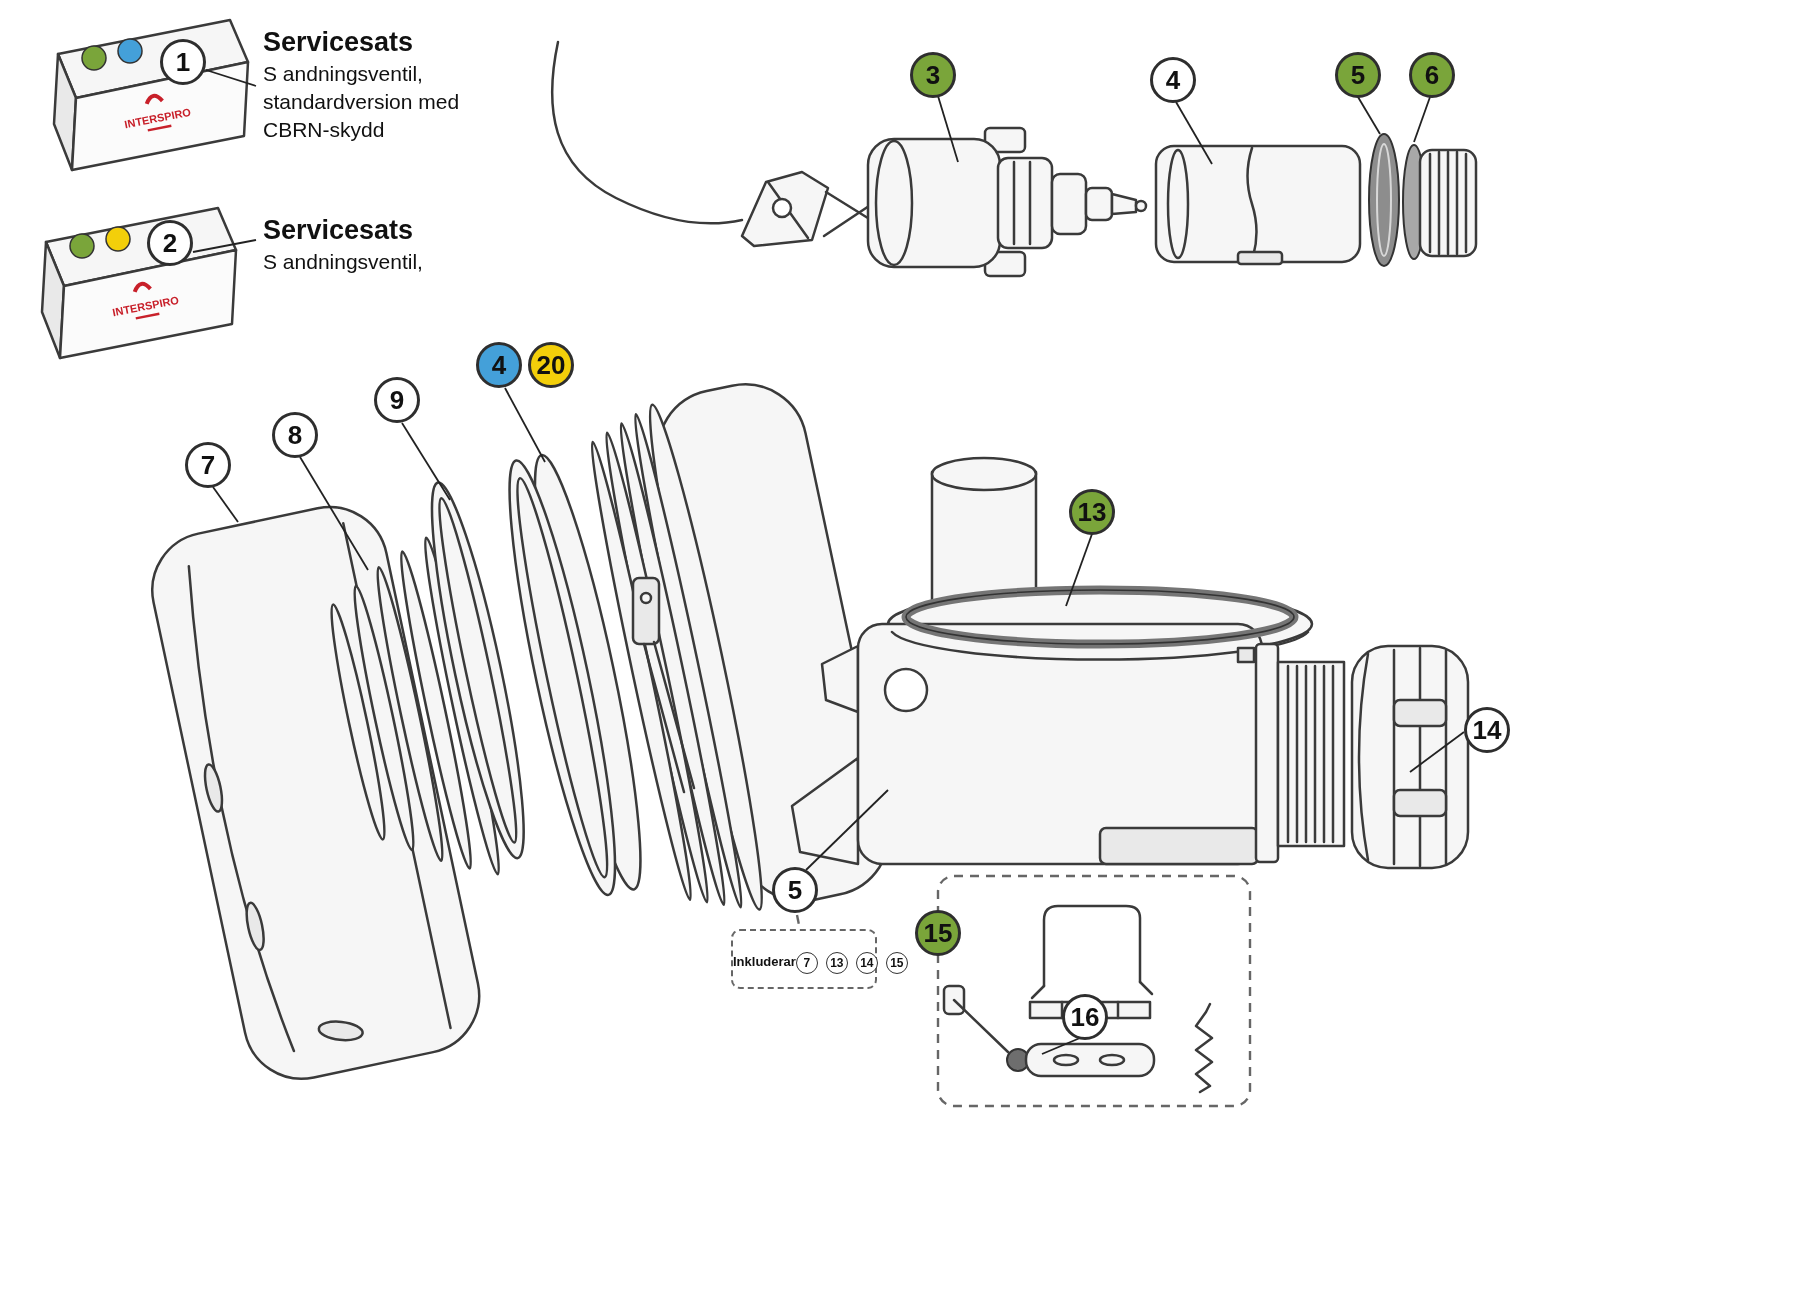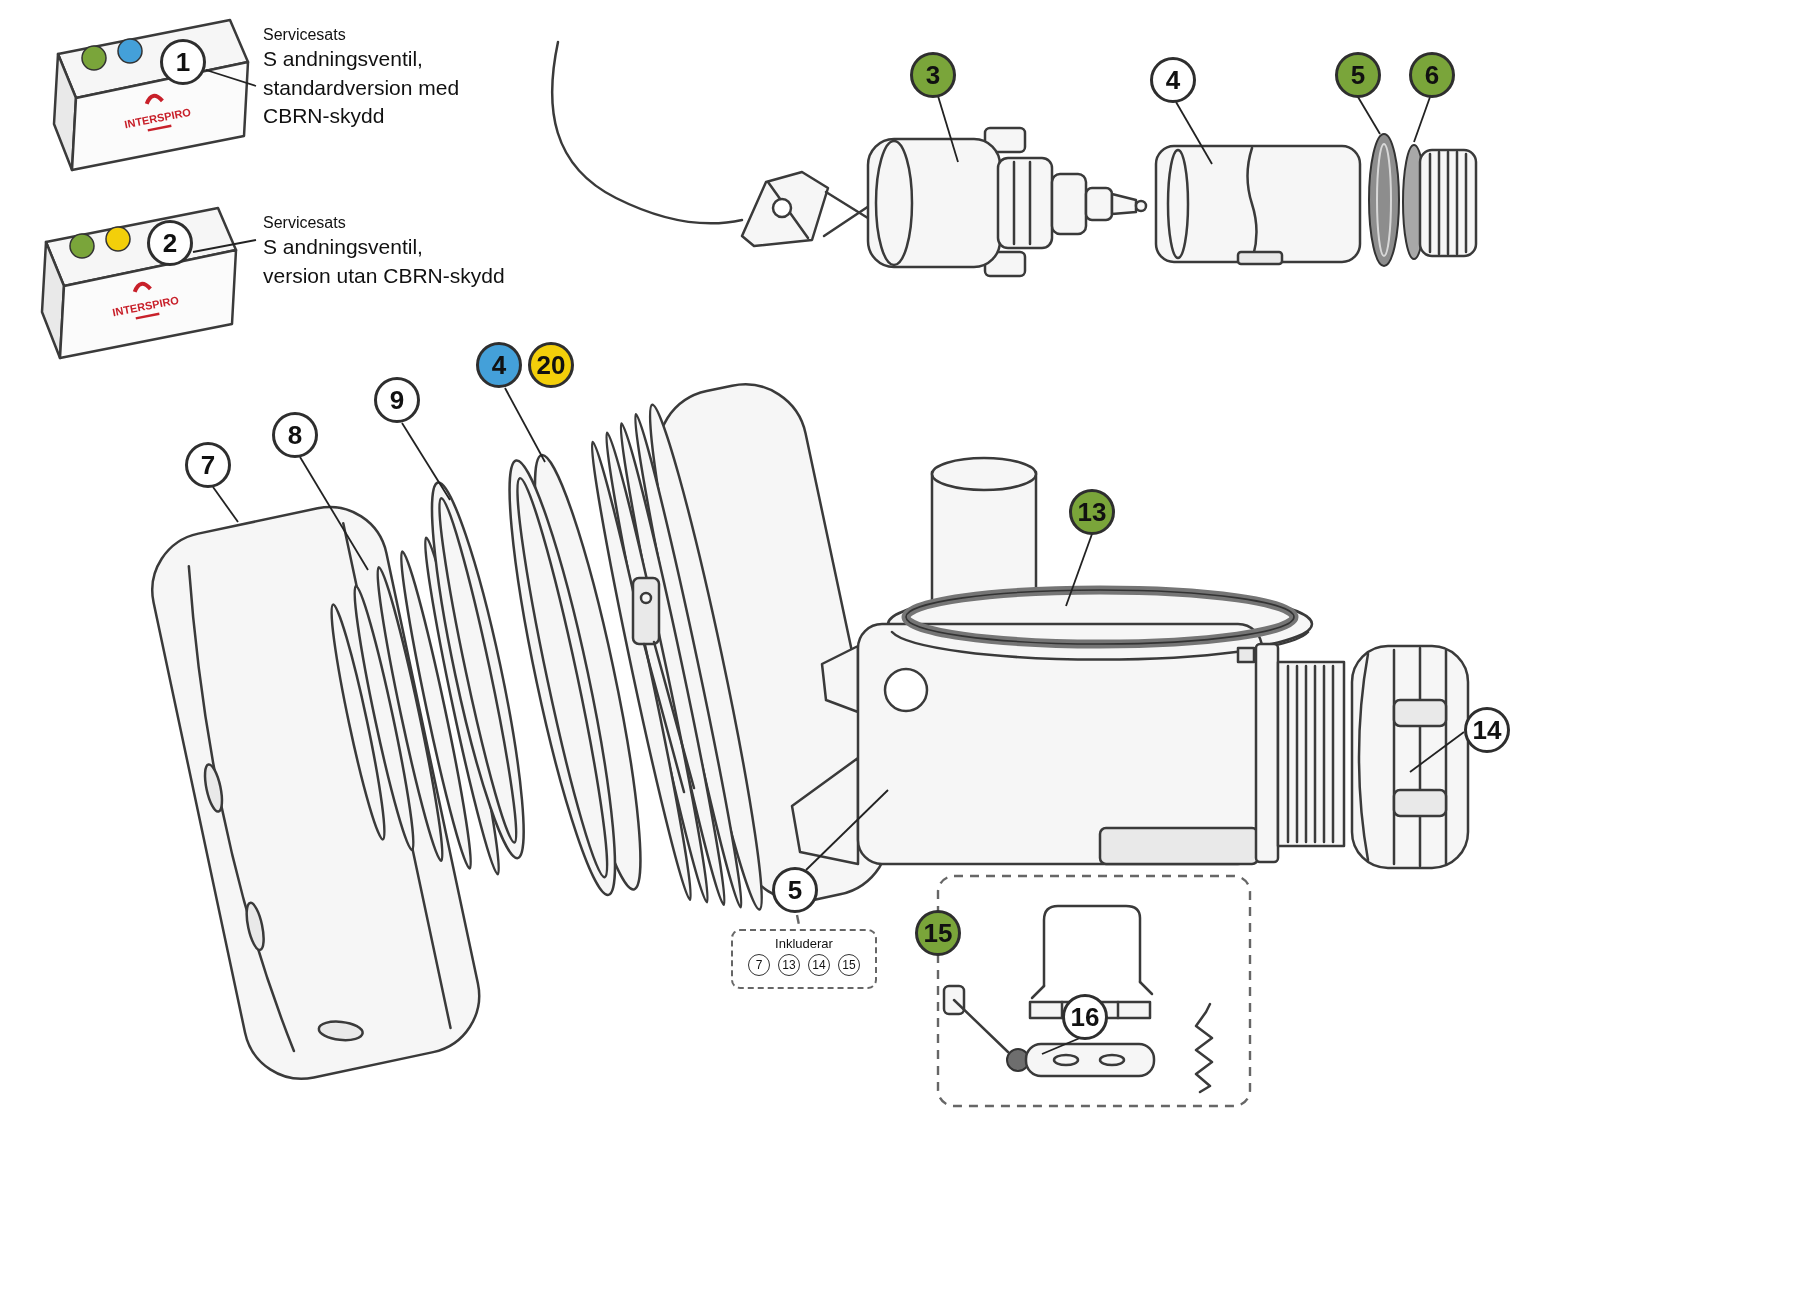--- a/index.html
+++ b/index.html
@@ -24,27 +24,27 @@
     position:absolute; width:46px; height:46px; border:3px solid #2e2e2e;
     border-radius:50%; background:#fff; display:flex; align-items:center;
     justify-content:center; font-size:26px; font-weight:bold; color:#111; z-index:5;
   }
   .callout.green  { background:var(--green,#7aa53a); }
   .callout.blue   { background:var(--blue,#44a0d9); }
   .callout.yellow { background:var(--yellow,#f3cf0a); }
 
   
   .kit-text { position:absolute; font-size:21px; line-height:1.34; z-index:4; }
-  .kit-text .t { font-weight:normal; font-size:16px; }
+  .kit-text .t { font-weight:bold; font-size:27px; }
 
   
   .ink-box {
     position:absolute; left:731px; top:929px; width:146px; height:60px;
     border:2px dashed #666; border-radius:9px; background:#fff; z-index:4;
-    display:flex; flex-direction:column; align-items:center; padding-top:5px;
+    display:flex; flex-direction:row; align-items:center; padding-top:5px;font-weight:bold;
   }
   .ink-label { font-size:13px; }
   .ink-row { display:flex; gap:8px; margin-top:3px; }
   .mini {
     width:22px; height:22px; border:1.5px solid #333; border-radius:50%;
     display:flex; align-items:center; justify-content:center; font-size:12px; background:#fff;
   }
 </style>
 </head>
 <body>
@@ -240,21 +240,20 @@
 
   <div class="kit-text" style="left:263px; top:24px; width:330px">
     <div class="t">Servicesats</div>
     <div>S andningsventil,</div>
     <div>standardversion med</div>
     <div>CBRN-skydd</div>
   </div>
   <div class="kit-text" style="left:263px; top:212px; width:340px">
     <div class="t">Servicesats</div>
     <div>S andningsventil,</div>
-    <div>version utan CBRN-skydd</div>
   </div>
 
   <div class="callout" style="left:160px;  top:39px">1</div>
   <div class="callout" style="left:147px;  top:220px">2</div>
   <div class="callout green" style="left:910px;  top:52px">3</div>
   <div class="callout" style="left:1150px; top:57px">4</div>
   <div class="callout green" style="left:1335px; top:52px">5</div>
   <div class="callout green" style="left:1409px; top:52px">6</div>
   <div class="callout" style="left:185px;  top:442px">7</div>
   <div class="callout" style="left:272px;  top:412px">8</div>

